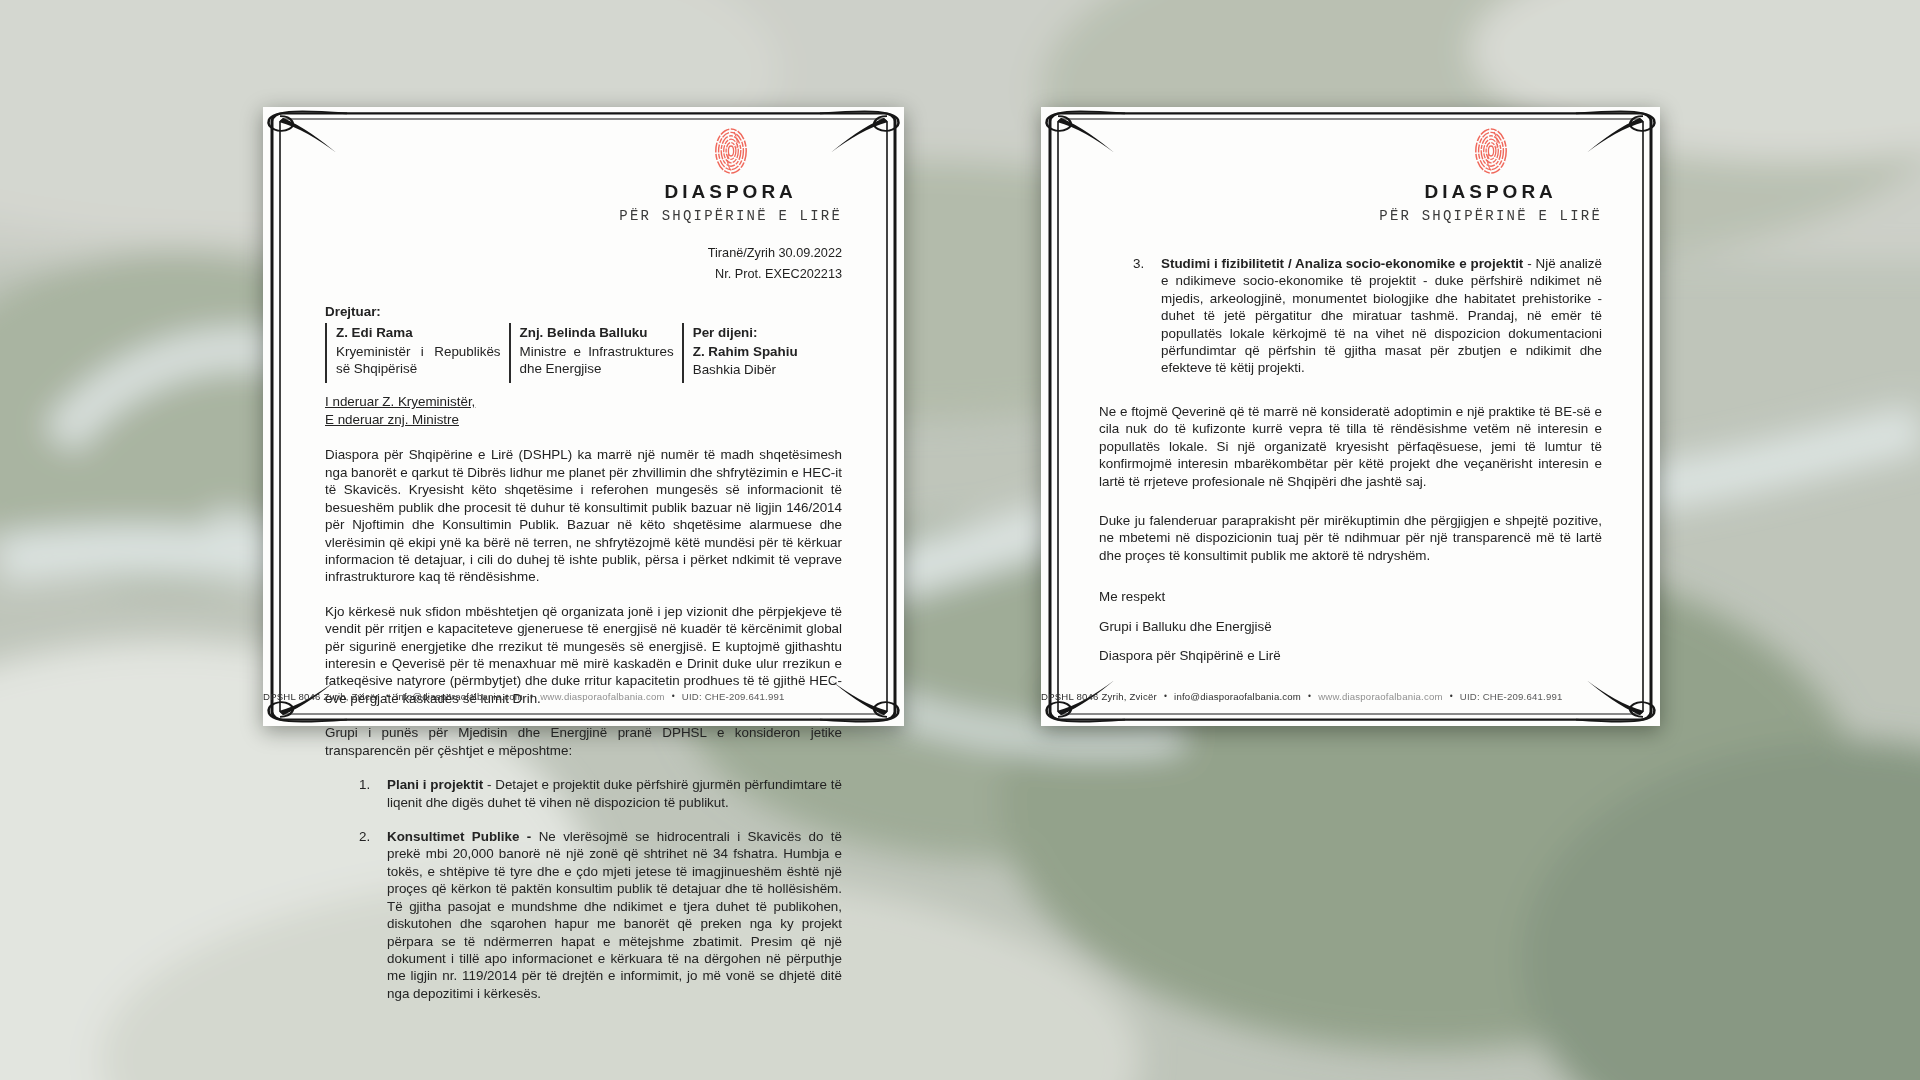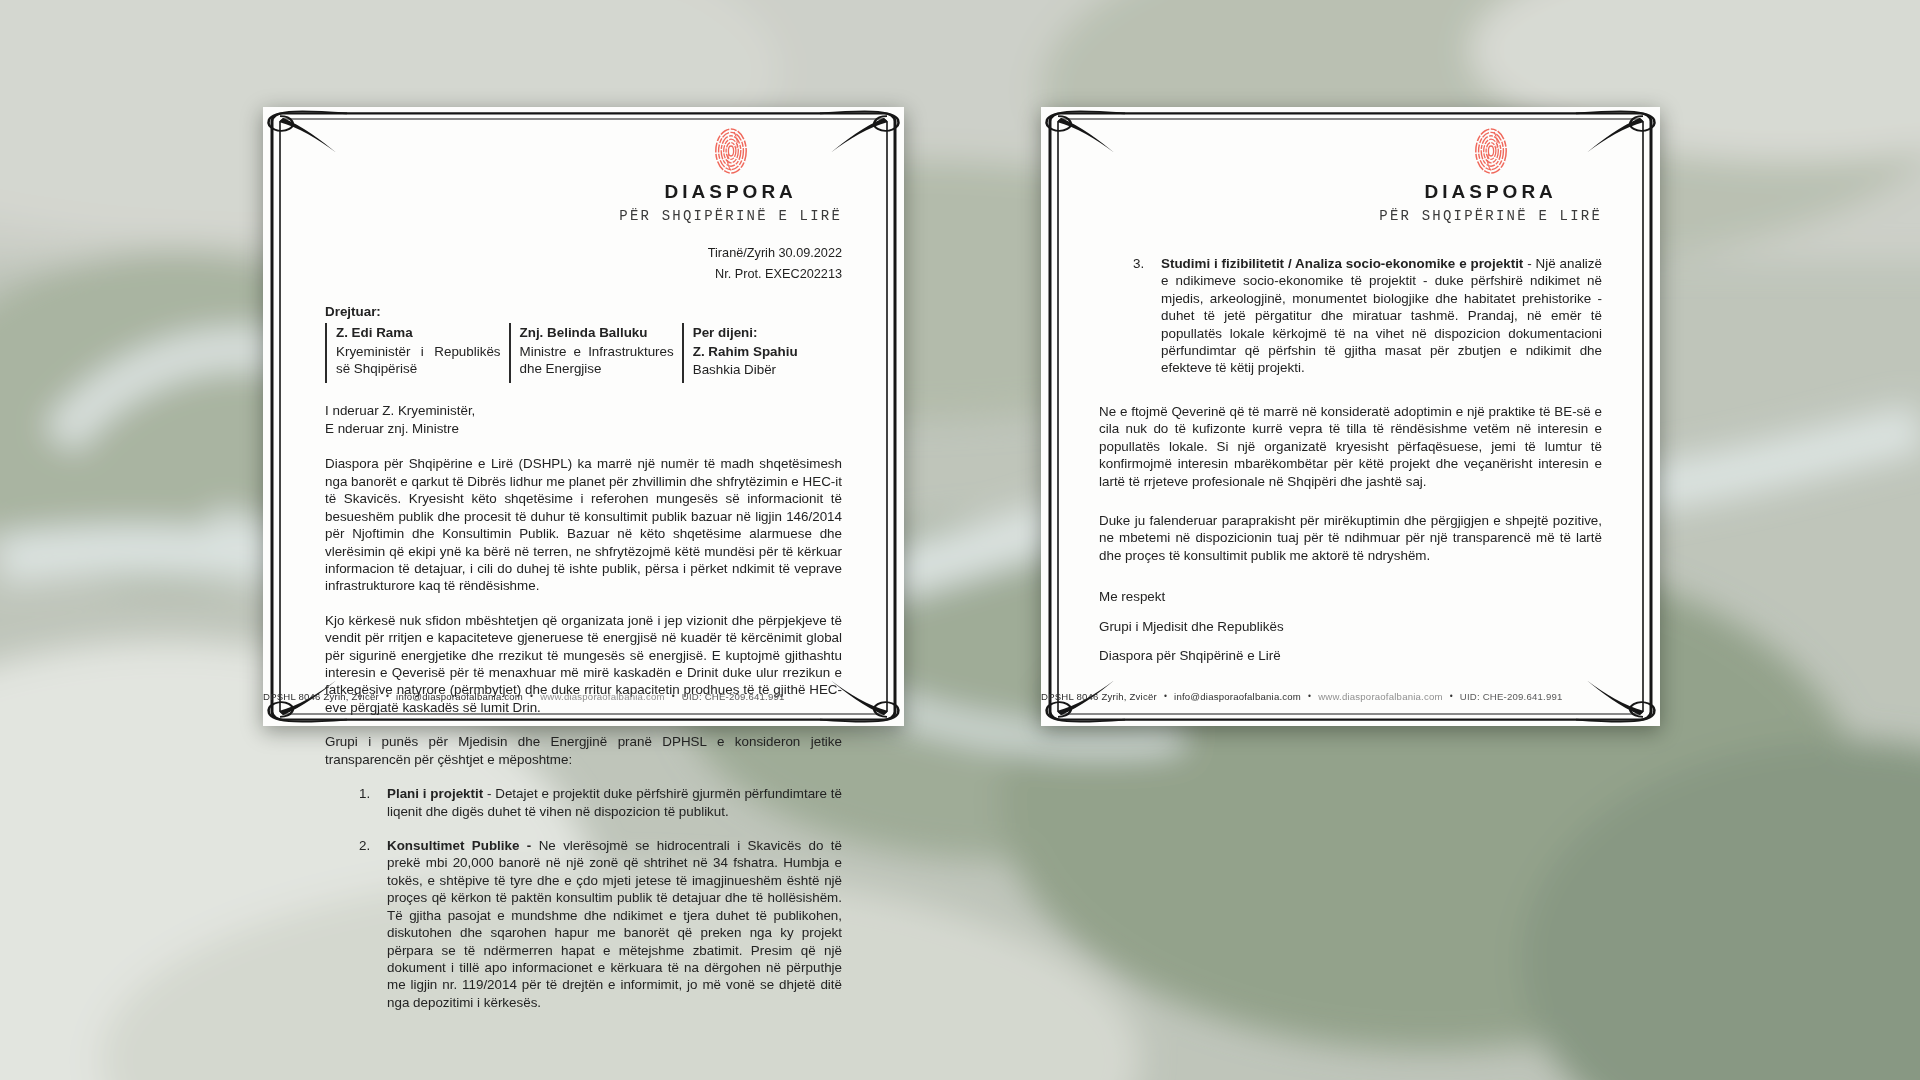--- a/index.html
+++ b/index.html
@@ -35,21 +35,21 @@
   .addr-label{font-weight:bold;margin-top:18px;}
   .addr-table{display:flex;margin-top:3px;align-items:stretch;}
   .addr-cell{border-left:2px solid #2b2b2b;padding:1px 8px 5px 9px;box-sizing:border-box;}
   .addr-c1{width:33.5%;}
   .addr-c2{width:35.5%;}
   .addr-c3{width:31%;}
   .addr-cell .name{font-weight:bold;margin-bottom:1px;}
   .addr-cell .role{text-align:justify;line-height:1.28;}
 
   .subject{font-weight:bold;margin-top:24px;}
-  .salutation{margin-top:19px;line-height:1.35;}
+  .salutation{margin-top:10px;line-height:1.35;text-decoration:underline;}
 
   .para{margin:17px 0 0 0;text-align:justify;}
 
   .li{display:flex;margin-top:17px;padding-left:34px;}
   .li .num{flex:none;width:28px;}
   .li .li-text{flex:1;text-align:justify;}
 
   .closing{margin-top:24px;}
   .closing div{margin-bottom:12px;}
 
@@ -213,21 +213,21 @@
       <div class="li" style="margin-top:30px;">
         <span class="num">3.</span>
         <div class="li-text"><b>Studimi i fizibilitetit / Analiza socio-ekonomike e projektit</b> <span>- Një analizë e ndikimeve socio-ekonomike të projektit - duke përfshirë ndikimet në mjedis, arkeologjinë, monumentet biologjike dhe habitatet prehistorike - duhet të jetë përgatitur dhe miratuar tashmë. Prandaj, në emër të popullatës lokale kërkojmë të na vihet në dispozicion dokumentacioni përfundimtar që përfshin të gjitha masat për zbutjen e ndikimit dhe efekteve të këtij projekti.</span></div>
       </div>
 
       <p class="para" style="margin-top:26px;">Ne e ftojmë Qeverinë që të marrë në konsideratë adoptimin e një praktike të BE-së e cila nuk do të kufizonte kurrë vepra të tilla të rëndësishme vetëm në interesin e popullatës lokale. Si një organizatë kryesisht përfaqësuese, jemi të lumtur të konfirmojmë interesin mbarëkombëtar për këtë projekt dhe veçanërisht interesin e lartë të rrjeteve profesionale në Shqipëri dhe jashtë saj.</p>
       <p class="para" style="margin-top:22px;">Duke ju falenderuar paraprakisht për mirëkuptimin dhe përgjigjen e shpejtë pozitive, ne mbetemi në dispozicionin tuaj për të ndihmuar për një transparencë më të lartë dhe proçes të konsultimit publik me aktorë të ndryshëm.</p>
 
       <div class="closing">
         <div>Me respekt</div>
-        <div>Grupi i Mjedisit dhe Republikës</div>
+        <div>Grupi i Balluku dhe Energjisë</div>
         <div>Diaspora për Shqipërinë e Lirë</div>
       </div>
 
       <div class="footer">
         <span>DPSHL 8046 Zyrih, Zvicër</span><span class="dot">•</span><span class="email">info@diasporaofalbania.com</span><span class="dot">•</span><span class="www">www.diasporaofalbania.com</span><span class="dot">•</span><span class="uid">UID: CHE-209.641.991</span>
       </div>
     </div>
   </div>
 
 </div>

